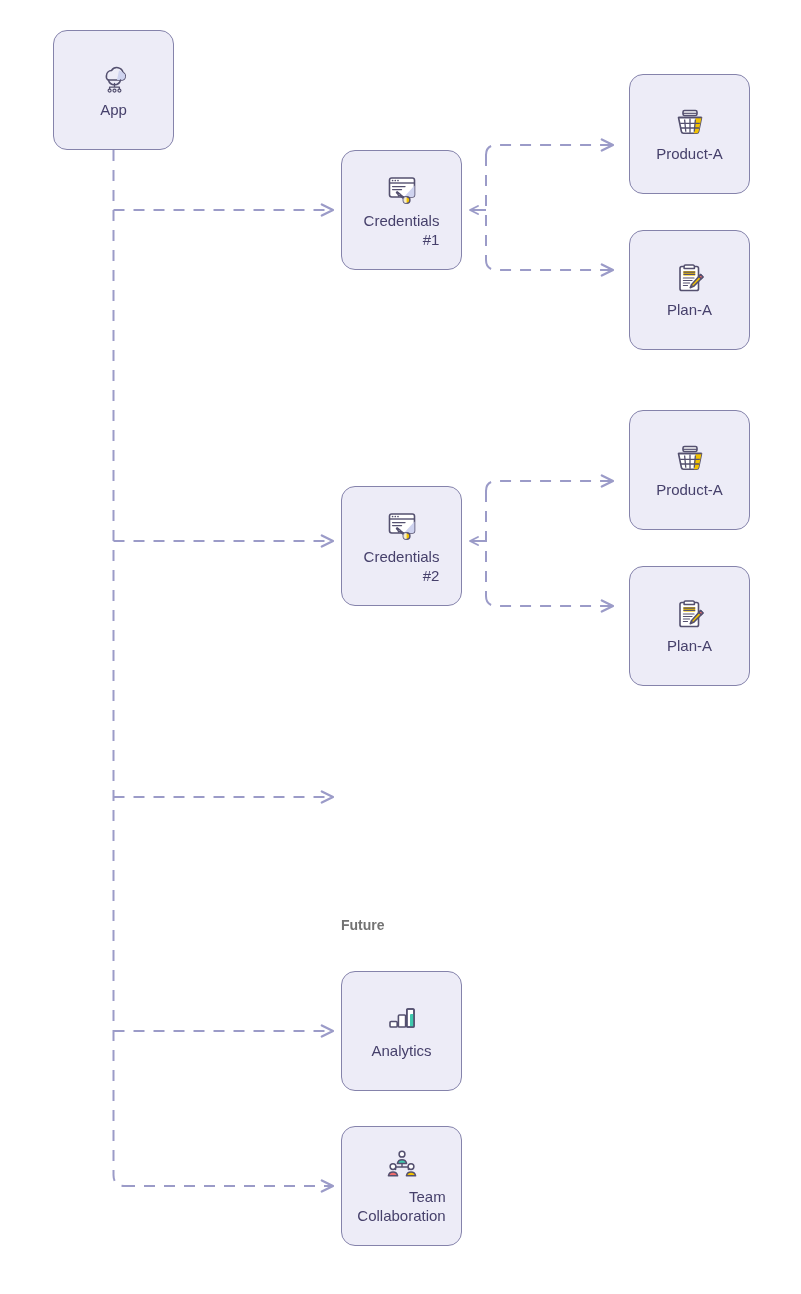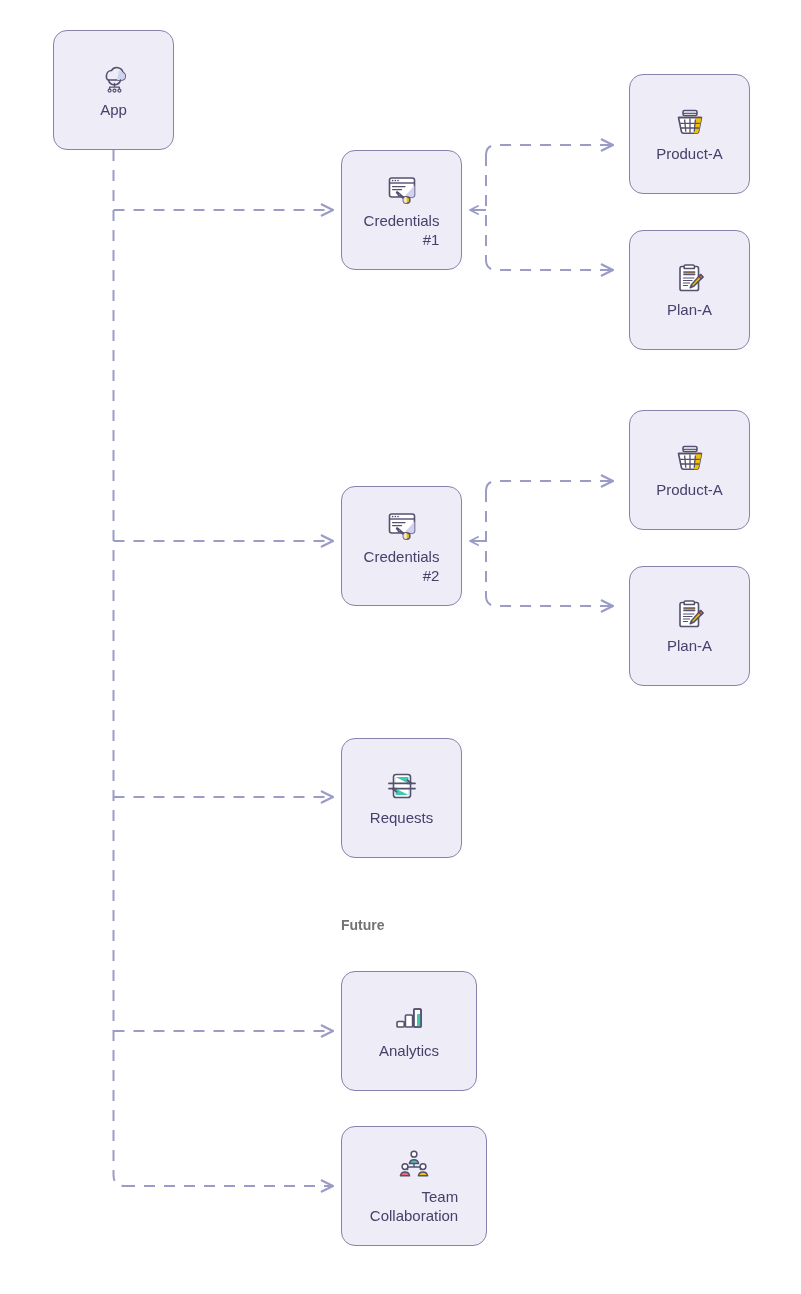--- a/index.html
+++ b/index.html
@@ -211,52 +211,37 @@
         <path d="M10.4 11.2 L22.2 11.2 M10.4 13.4 L22.2 13.4" stroke="#54506f" stroke-width="1.2"></path>
         <path d="M10.4 17 L21 17 M10.4 19.5 L19 19.5 M10.4 22 L16.6 22 M10.4 24.5 L14.5 24.5" stroke="#54506f" stroke-width="1.2" stroke-linecap="round"></path>
         <path d="M27.6 13.6 L30 16 L20.6 25.4 L17.2 26.8 L18.6 23.4 z" fill="#f2c200" stroke="#54506f" stroke-width="1.5" stroke-linejoin="round"></path>
         <path d="M27.6 13.6 L30 16 L28.2 17.8 L25.8 15.4 z" fill="#ef6c6c" stroke="#54506f" stroke-width="1.4" stroke-linejoin="round"></path>
         <path d="M17.2 26.8 L18.6 23.4 L20 24.8 z" fill="#54506f"></path>
       </svg>
     </span>
     <span class="node-label">Plan-A</span>
   </div>
 
-  <div class="node" style="left:341px; top:738px; width:121px; height:120px;">
-    <span class="node-icon">
-      <svg width="34" height="34" viewBox="0 0 34 34">
-        <rect x="8.5" y="5.5" width="17" height="23" rx="2.6" fill="#ffffff" stroke="#54506f" stroke-width="1.6"></rect>
-        <path d="M10.6 8 L23.4 8 L23.4 14.4 L10.6 14.4 z" fill="#3fc9ad"></path>
-        <path d="M10.6 8 L23.4 14.4 L10.6 14.4 z" fill="#ffffff"></path>
-        <path d="M10.6 19.6 L23.4 19.6 L23.4 26 L10.6 26 z" fill="#3fc9ad"></path>
-        <path d="M23.4 26 L10.6 19.6 L23.4 19.6 z" fill="#ffffff"></path>
-        <path d="M4 14.4 L30 14.4 M4 19.6 L30 19.6" stroke="#54506f" stroke-width="1.8" stroke-linecap="round"></path>
-        <path d="M22.5 11.2 L26.6 14.4 L22.5 14.4" fill="none" stroke="#54506f" stroke-width="1.6" stroke-linecap="round" stroke-linejoin="round"></path>
-        <path d="M11.5 22.8 L7.4 19.6 L11.5 19.6" fill="none" stroke="#54506f" stroke-width="1.6" stroke-linecap="round" stroke-linejoin="round"></path>
-      </svg>
-    </span>
-    <span class="node-label">Requests</span>
-  </div>
 
   <div class="section-label" style="left:341px; top:917px;">Future</div>
 
-  <div class="node" style="left:341px; top:971px; width:136px; height:120px;">
+  <div class="node" style="left:341px; top:971px; width:121px; height:120px;">
     <span class="node-icon">
       <svg width="34" height="34" viewBox="0 0 34 34">
         <rect x="5" y="19.5" width="7.2" height="5.5" rx="1.1" fill="#ffffff" stroke="#54506f" stroke-width="1.6"></rect>
         <rect x="13.4" y="13" width="7.2" height="12" rx="1.1" fill="#ffffff" stroke="#54506f" stroke-width="1.6"></rect>
         <rect x="21.8" y="7" width="7.2" height="18" rx="1.1" fill="#ffffff" stroke="#54506f" stroke-width="1.6"></rect>
         <path d="M25 25 L25 13 a1 1 0 0 1 1 -1 L29 12 L29 23.9 a1.1 1.1 0 0 1 -1.1 1.1 z" fill="#3fc9ad"></path>
         <rect x="21.8" y="7" width="7.2" height="18" rx="1.1" fill="none" stroke="#54506f" stroke-width="1.6"></rect>
       </svg>
     </span>
     <span class="node-label">Analytics</span>
   </div>
 
-  <div class="node" style="left:341px; top:1126px; width:146px; height:120px;">
+  <div class="node" style="left:341px; top:1126px; width:121px; height:120px;">
     <span class="node-icon">
       <svg width="34" height="34" viewBox="0 0 34 34">
         <path d="M17 15.5 L17 19 M17 19 L10.6 19 L10.6 21.5 M17 19 L23.4 19 L23.4 21.5" fill="none" stroke="#54506f" stroke-width="1.4" stroke-linecap="round" stroke-linejoin="round"></path>
         <circle cx="17" cy="6.2" r="2.9" fill="#ffffff" stroke="#54506f" stroke-width="1.5"></circle>
         <path d="M12.4 15.4 a4.7 4.7 0 0 1 9.2 0 z" fill="#3fc9ad" stroke="#54506f" stroke-width="1.5" stroke-linejoin="round"></path>
         <circle cx="8" cy="18.6" r="2.9" fill="#ffffff" stroke="#54506f" stroke-width="1.5"></circle>
         <path d="M3.4 27.8 a4.7 4.7 0 0 1 9.2 0 z" fill="#ef6c6c" stroke="#54506f" stroke-width="1.5" stroke-linejoin="round"></path>
         <circle cx="26" cy="18.6" r="2.9" fill="#ffffff" stroke="#54506f" stroke-width="1.5"></circle>
         <path d="M21.4 27.8 a4.7 4.7 0 0 1 9.2 0 z" fill="#f2c200" stroke="#54506f" stroke-width="1.5" stroke-linejoin="round"></path>
       </svg>

